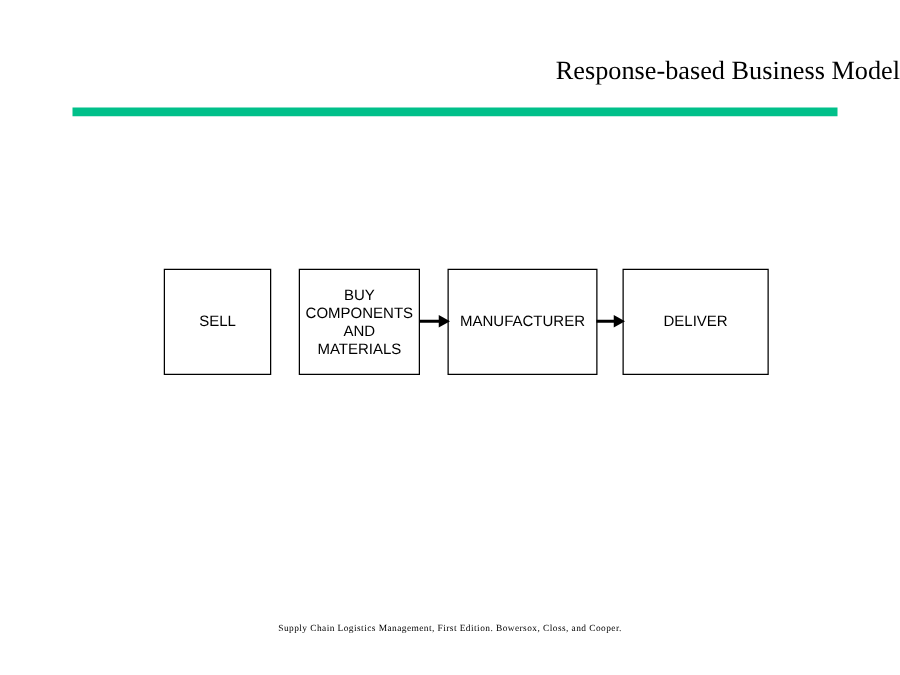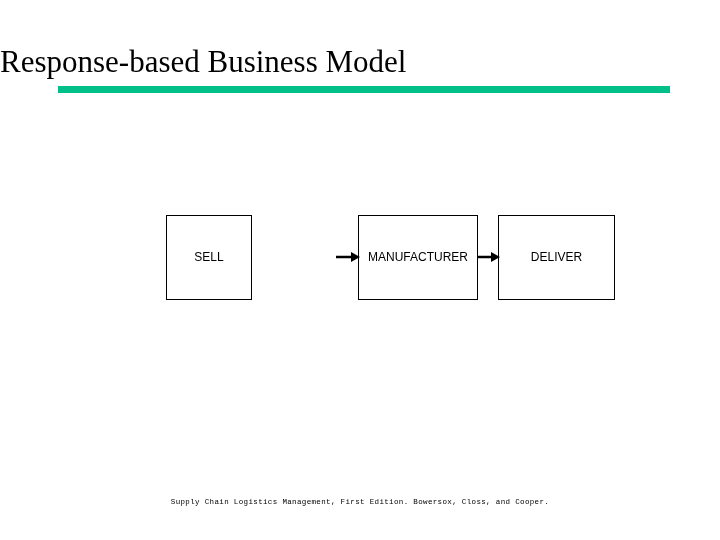--- a/index.html
+++ b/index.html
@@ -17,23 +17,23 @@
   .slide {
     position: relative;
     width: 720px;
     height: 540px;
   }
   .title {
     position: absolute;
     left: 0;
     top: 44px;
     width: 720px;
-    text-align: left;
+    text-align: right;
     font-family: "Liberation Serif", serif;
-    font-size: 31px;
+    font-size: 21px;
     color: #000000;
     letter-spacing: 0px;
     white-space: nowrap;
   }
   .title-rule {
     position: absolute;
     left: 58px;
     top: 86px;
     width: 612px;
     height: 7px;
@@ -58,40 +58,40 @@
     font-family: "Liberation Sans", sans-serif;
     font-size: 12px;
     line-height: 14.5px;
     color: #000000;
   }
   .node-text {
     display: block;
     white-space: pre-line;
     padding: 0 1px;
   }
-  .node-sell   { left: 131px; top: 215px; width: 86px;  height: 85px; margin-left: 35px; }
+  .node-sell   { left: 131px; top: 215px; width: 86px;  height: 85px; }
   .node-buy    { left: 239px; top: 215px; width: 97px;  height: 85px; }
   .node-manu   { left: 358px; top: 215px; width: 120px; height: 85px; align-items: center; }
   .node-deliver{ left: 498px; top: 215px; width: 117px;  height: 85px; }
 
   .arrow {
     position: absolute;
     height: 12px;
     display: block;
   }
   .arrow-1 { left: 336px; top: 251px; width: 24px; }
   .arrow-2 { left: 477px; top: 251px; width: 23px; }
 
   .footer {
     position: absolute;
     left: 0;
     top: 494px;
     width: 720px;
     text-align: center;
-    font-family: Liberation Mono, monospace;
+    font-family: Liberation Serif, serif;
     font-size: 7.5px;
     color: #000000;
     letter-spacing: 0.35px;
     line-height: 17px;
   }
   .footer div { display: block; }
 </style>
 </head>
 <body>
 
@@ -99,20 +99,26 @@
 
   <div class="title">Response-based Business Model</div>
   <div class="title-rule"></div>
 
   <div class="diagram">
 
     <div class="node node-sell">
       <span class="node-text">SELL</span>
     </div>
 
+    <div class="node node-buy">
+      <span class="node-text">BUY
+COMPONENTS
+AND
+MATERIALS</span>
+    </div>
 
     <div class="node node-manu">
       <span class="node-text">MANUFACTURER</span>
     </div>
 
     <div class="node node-deliver">
       <span class="node-text">DELIVER</span>
     </div>
 
     <svg class="arrow arrow-1" viewBox="0 0 24 12">

